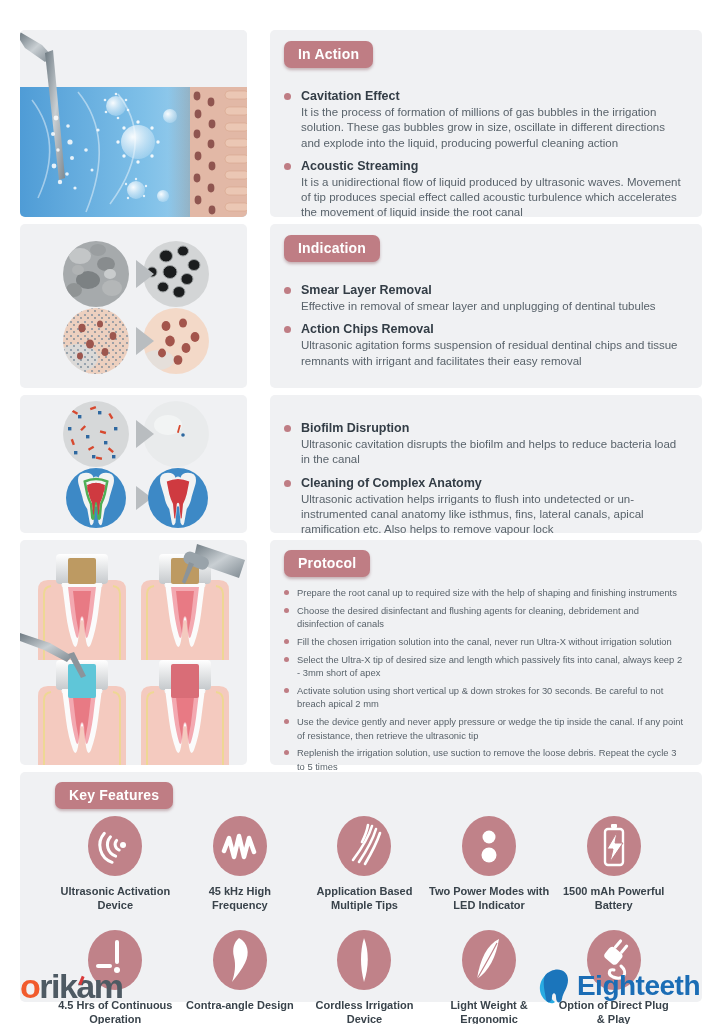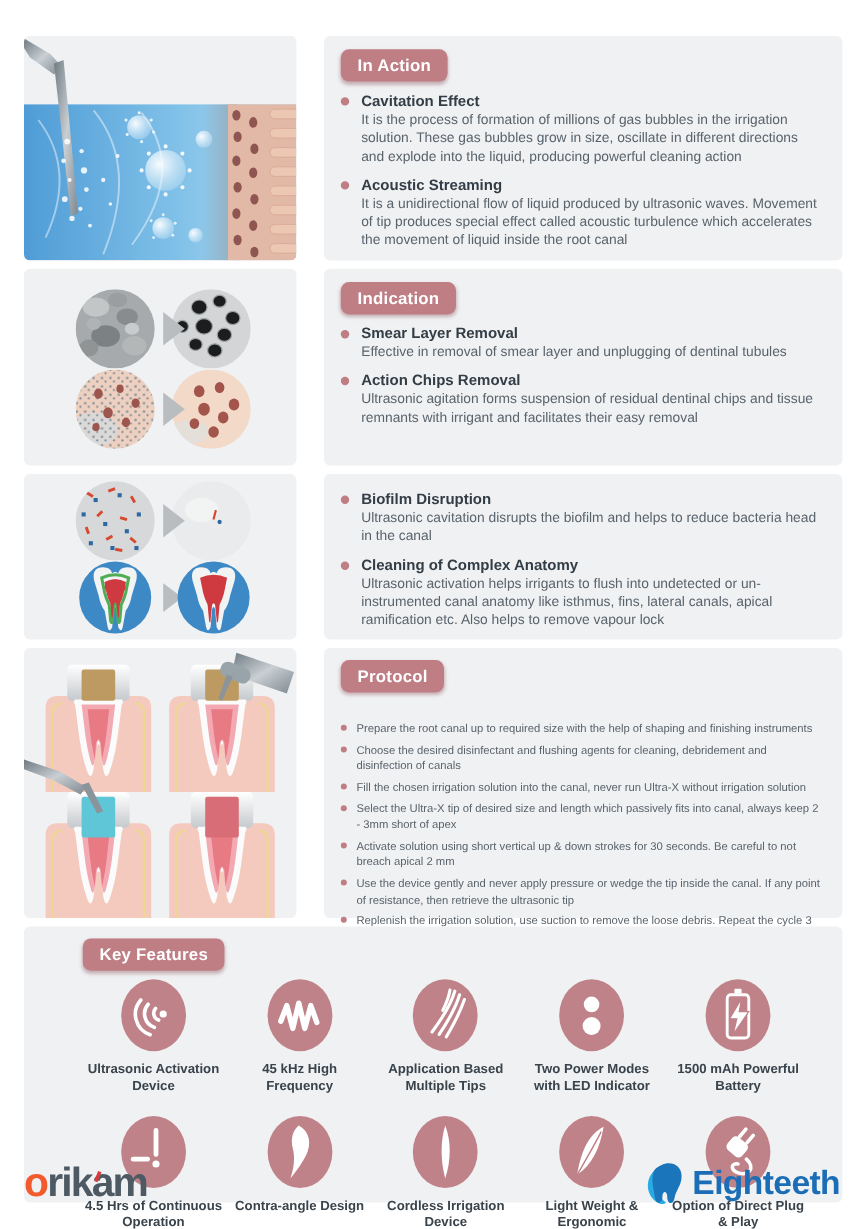--- a/index.html
+++ b/index.html
@@ -12,32 +12,32 @@
   .panel{background:#f0f1f3;border-radius:5px;}
   .left{width:227px;flex:none;overflow:hidden;position:relative;display:flex;align-items:center;justify-content:center;}
   .right{flex:1;box-sizing:border-box;padding:11px 18px 0 14px;}
   .h187{height:187px}.h140{height:164px}.h130{height:138px}.h225{height:225px}
 
   .badge{
     display:inline-block;background:#bf7d84;color:#fff;font-weight:bold;font-size:14px;
     padding:5px 14px 6px 14px;border-radius:7px;letter-spacing:.2px;
     box-shadow:0 2px 3px rgba(120,60,70,.35);margin-bottom:9px;
   }
-  .bullets{display:flex;flex-direction:column;gap:8px;}
+  .bullets{display:flex;flex-direction:column;gap:8px;margin-top:12px;}
   .bullet{display:flex;gap:10px;}
   .dot{width:7px;height:7px;border-radius:50%;background:#bf7d84;flex:none;margin-top:4px;}
   .b-title{font-size:12.5px;font-weight:bold;color:#333d46;}
   .b-body{font-size:11.5px;color:#59636b;line-height:1.33;margin-top:2px;max-width:420px;}
 
-  .steps{display:flex;flex-direction:column;gap:4px;margin-top:14px;}
+  .steps{display:flex;flex-direction:column;gap:4px;margin-top:0;}
   .step{display:flex;gap:8px;}
   .sdot{width:5px;height:5px;border-radius:50%;background:#bf7d84;flex:none;margin-top:4px;}
   .s-text{font-size:9.4px;color:#59636b;line-height:1.45;max-width:420px;}
 
-  .kf{background:#f0f1f3;border-radius:5px;box-sizing:border-box;padding:10px 8px 18px 49px;height:230px;}
+  .kf{background:#f0f1f3;border-radius:5px;box-sizing:border-box;padding:10px 8px 18px 35px;height:230px;}
   .kf .badge{margin-bottom:4px;}
   .features{display:grid;grid-template-columns:repeat(5,1fr);row-gap:16px;column-gap:4px;margin-top:2px;padding-right:20px;}
   .feature{display:flex;flex-direction:column;align-items:center;text-align:center;}
   .flabel{font-size:11px;font-weight:bold;color:#39434b;line-height:1.3;margin-top:7px;max-width:122px;}
 
   .footer{position:absolute;left:0;right:0;bottom:0;height:66px;display:flex;align-items:center;justify-content:space-between;padding:0 22px 10px 20px;box-sizing:border-box;}
   .orikam{display:block;position:relative;font-size:34px;font-weight:bold;color:#4e5a63;letter-spacing:-1.5px;line-height:1;}
   .orikam::first-letter{color:#f15b2d;}
   .orikam-accent{position:absolute;left:60px;top:7px;width:3px;height:9px;background:#d93a3a;transform:rotate(22deg);}
   .eighteeth{display:flex;align-items:center;gap:2px;}
@@ -343,21 +343,21 @@
             </g>
         </g>
       </svg>
     </div>
     <div class="panel right h130" style="padding-top:14px;">
       <div class="bullets">
         <div class="bullet">
           <span class="dot"></span>
           <div>
             <div class="b-title">Biofilm Disruption</div>
-            <div class="b-body">Ultrasonic cavitation disrupts the biofilm and helps to reduce bacteria head in the canal</div>
+            <div class="b-body">Ultrasonic cavitation disrupts the biofilm and helps to reduce bacteria load in the canal</div>
           </div>
         </div>
         <div class="bullet">
           <span class="dot"></span>
           <div>
             <div class="b-title">Cleaning of Complex Anatomy</div>
             <div class="b-body">Ultrasonic activation helps irrigants to flush into undetected or un-instrumented canal anatomy like isthmus, fins, lateral canals, apical ramification etc. Also helps to remove vapour lock</div>
           </div>
         </div>
       </div>

